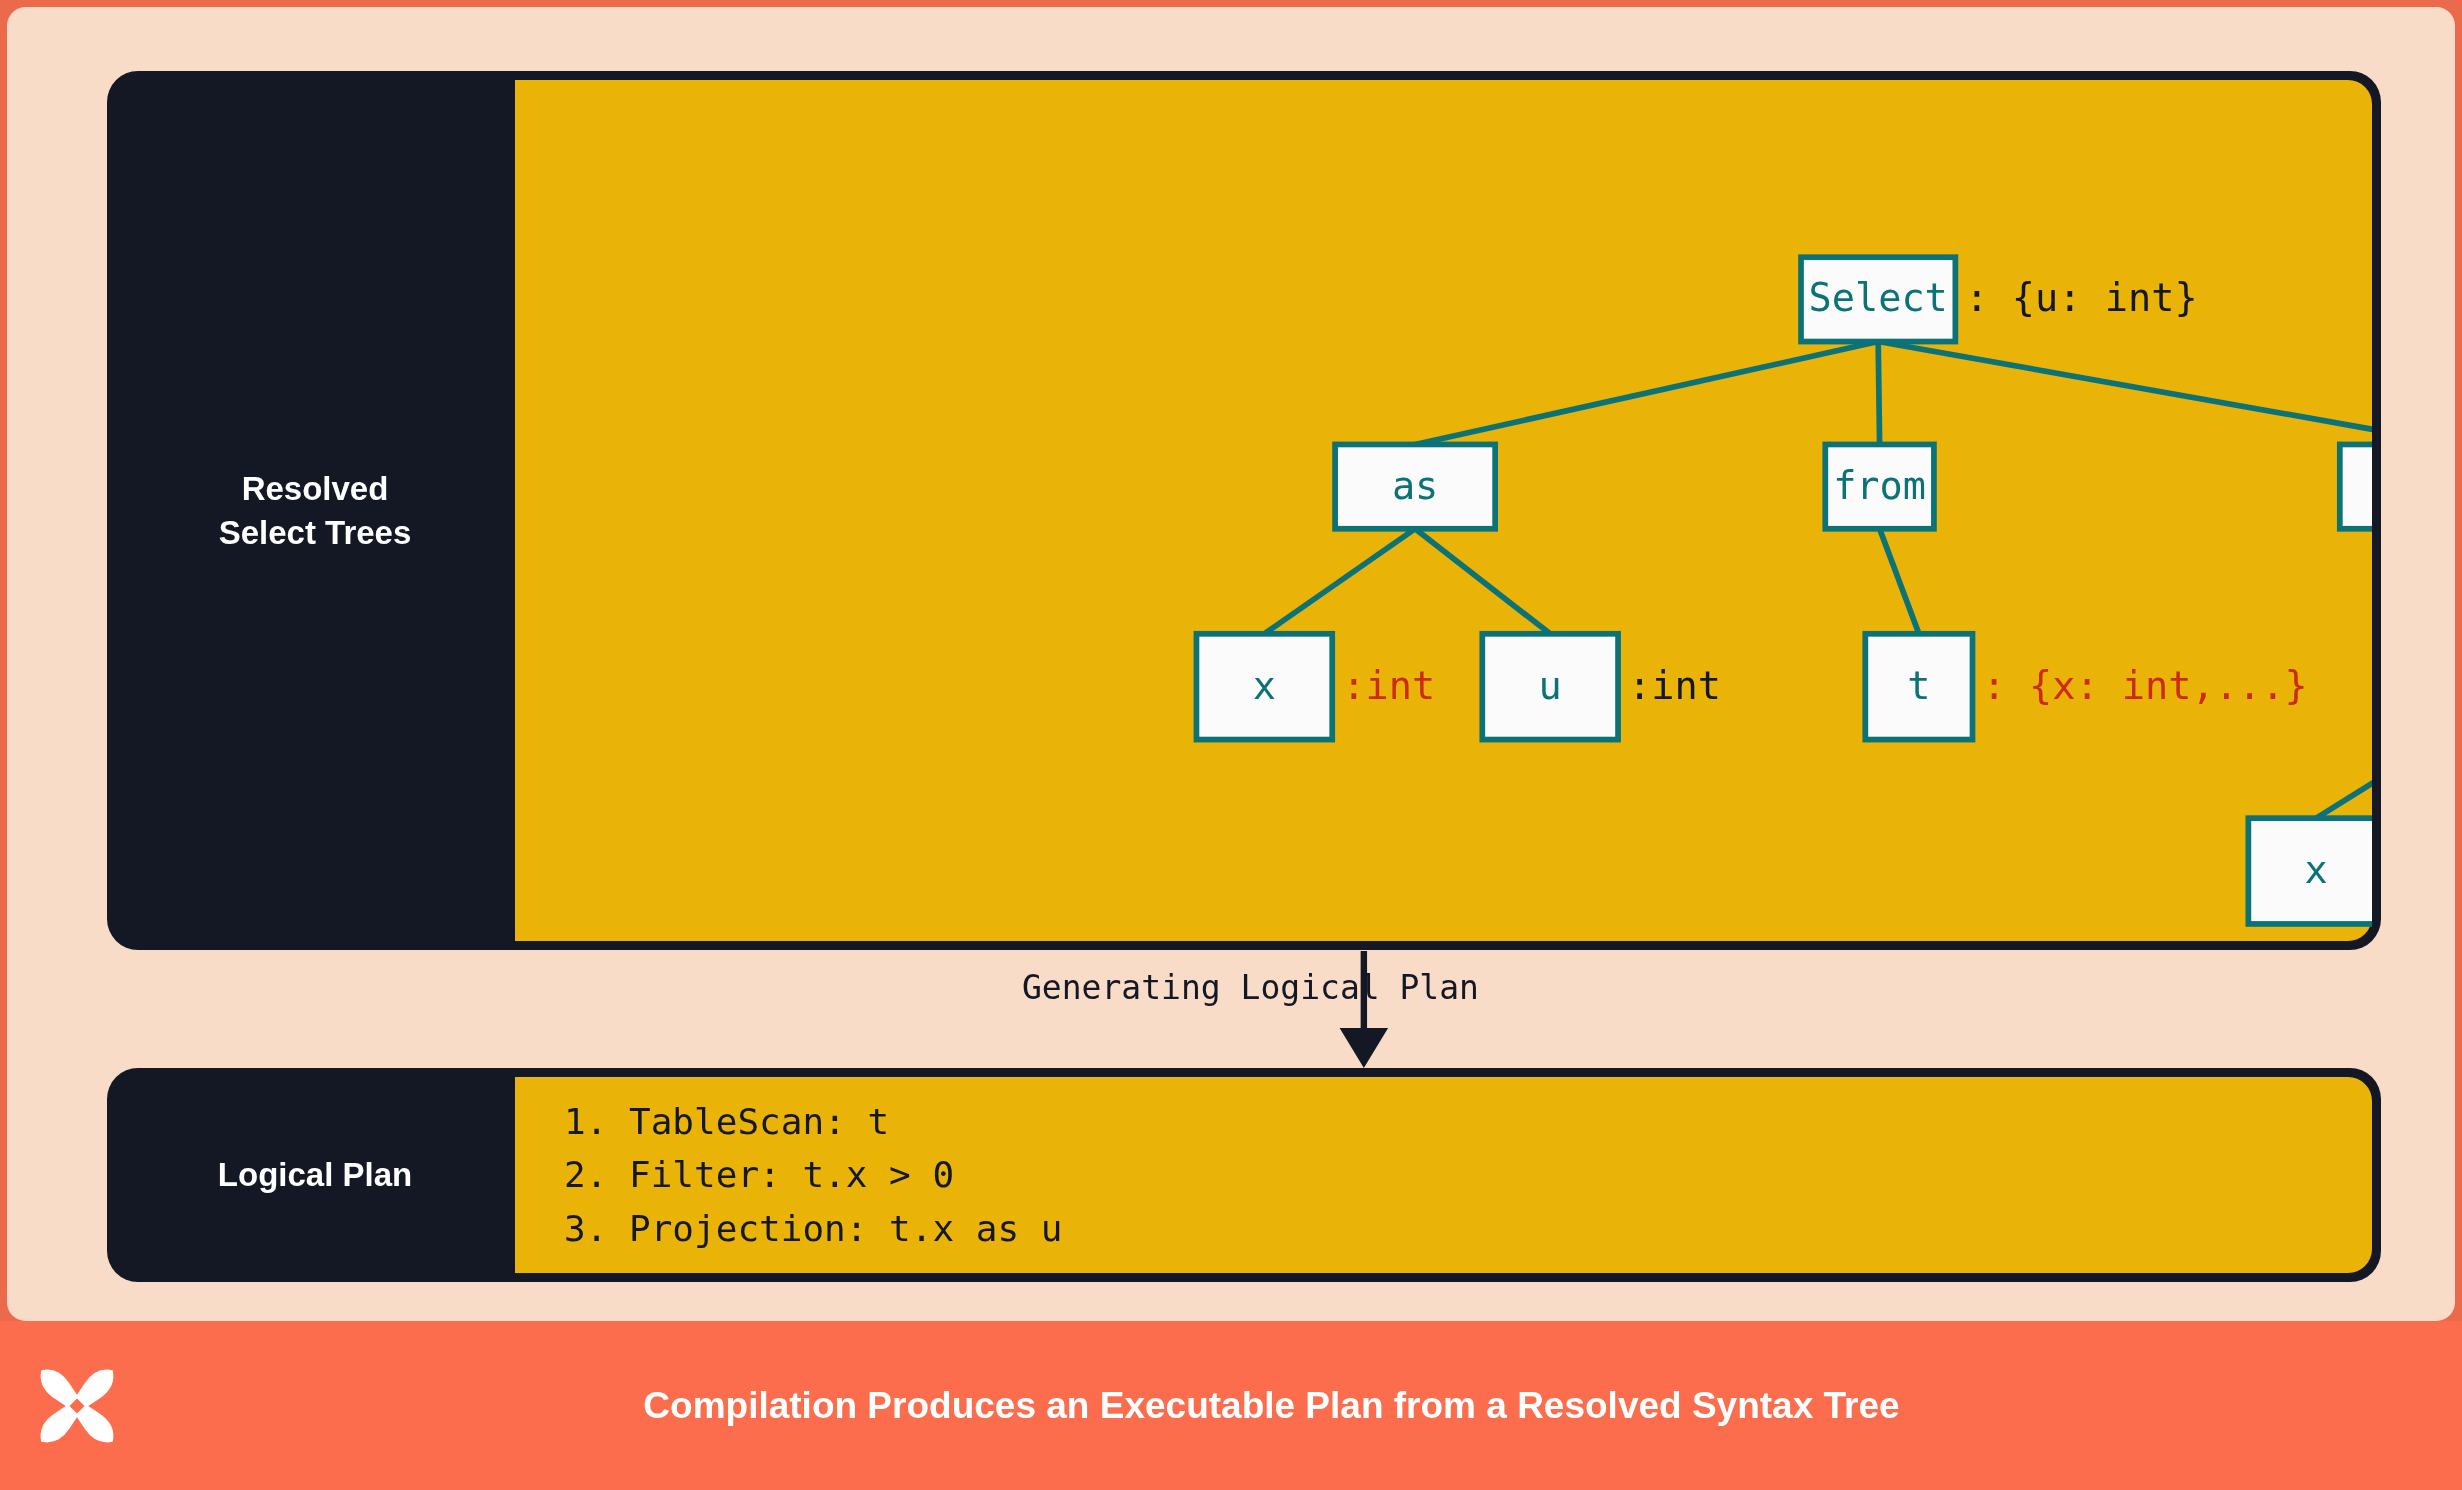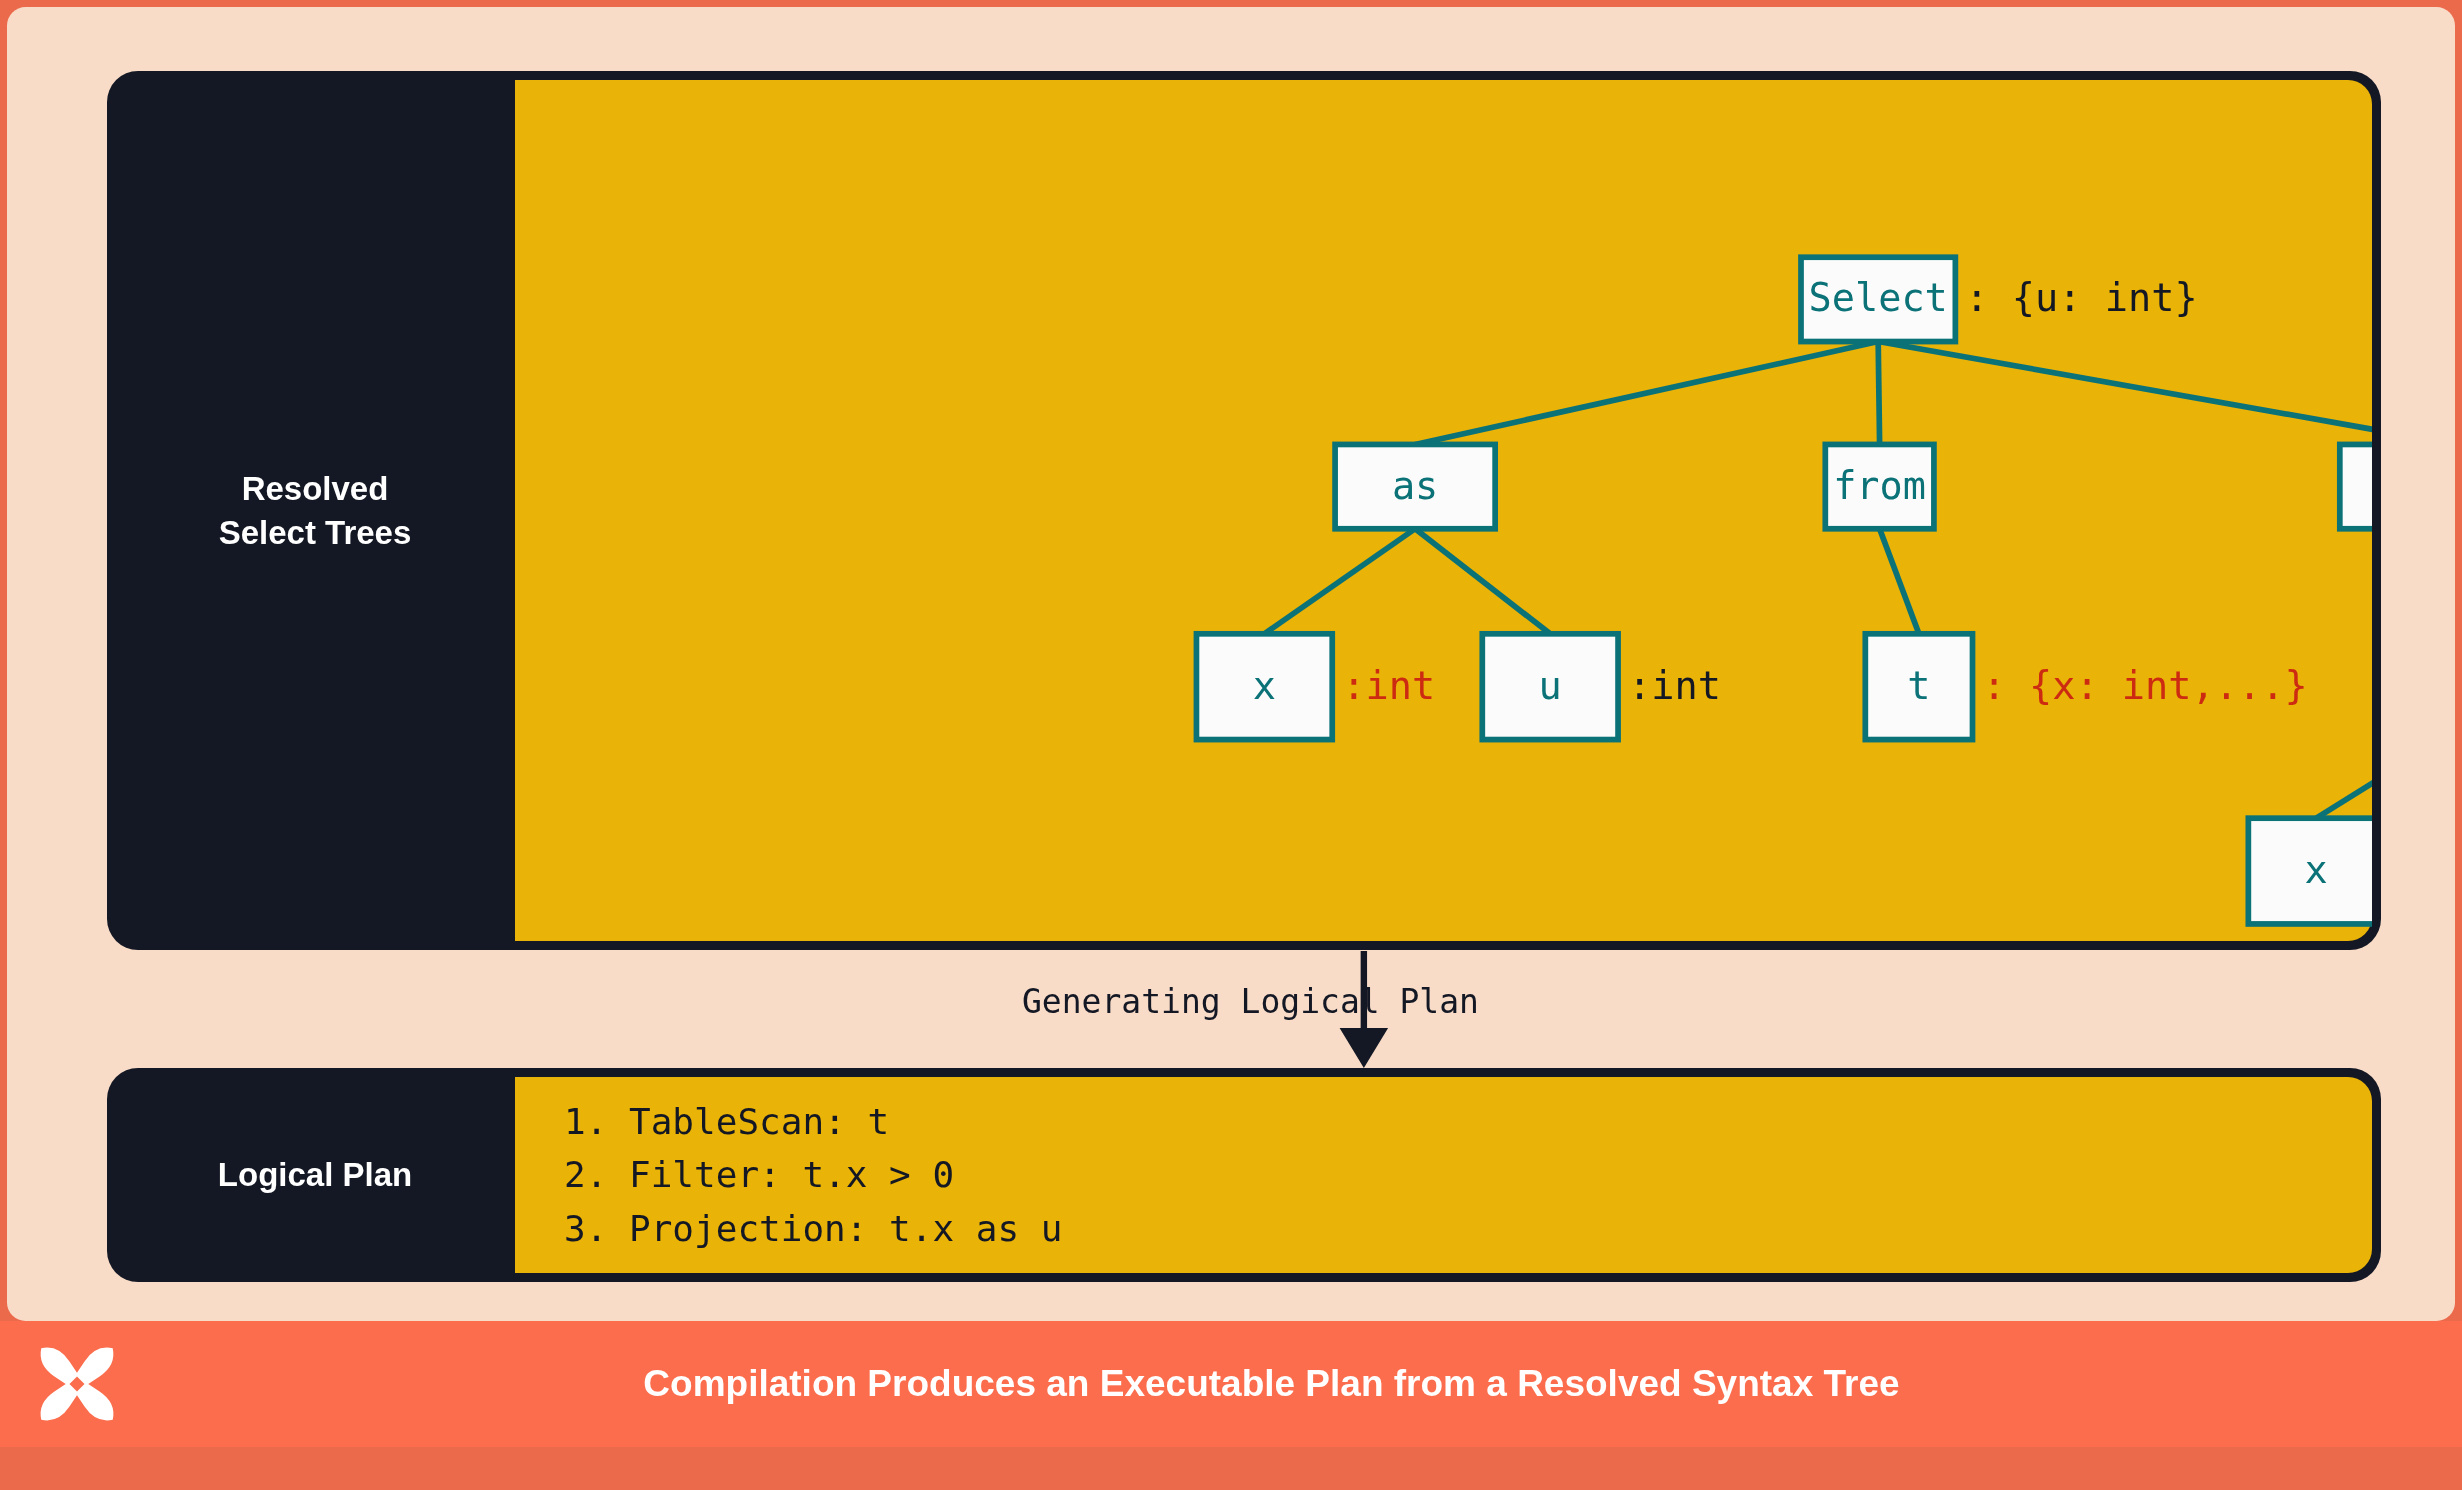--- a/index.html
+++ b/index.html
@@ -73,28 +73,28 @@
   .ann{
     font-family:"DejaVu Sans Mono", monospace;
     font-size:54px;dominant-baseline:middle;
   }
   .ann.red{fill:#CC2B12;}
   .ann.dark{fill:#141824;}
 
   
   #connector{position:absolute;left:107px;top:951px;width:2274px;height:117px;}
   .conn-label{
-    position:absolute;left:915px;top:31px;
+    position:absolute;left:915px;top:17px;
     font-family:"DejaVu Sans Mono", monospace;
     font-size:33px;color:#141824;white-space:pre;
   }
 
   
   .banner{
-    position:absolute;left:0;top:1321px;width:2462px;height:126px;
+    position:absolute;left:0;top:1321px;width:2462px;height:169px;
     background:#FB6D4C;
     display:flex;align-items:center;
   }
   .logo{margin-left:30px;width:94px;height:94px;flex:0 0 auto;}
   .banner-text{
     flex:1 1 auto;text-align:center;
     color:#FFFFFF;font-weight:bold;font-size:37px;
     padding-right:43px;
   }
 </style>

